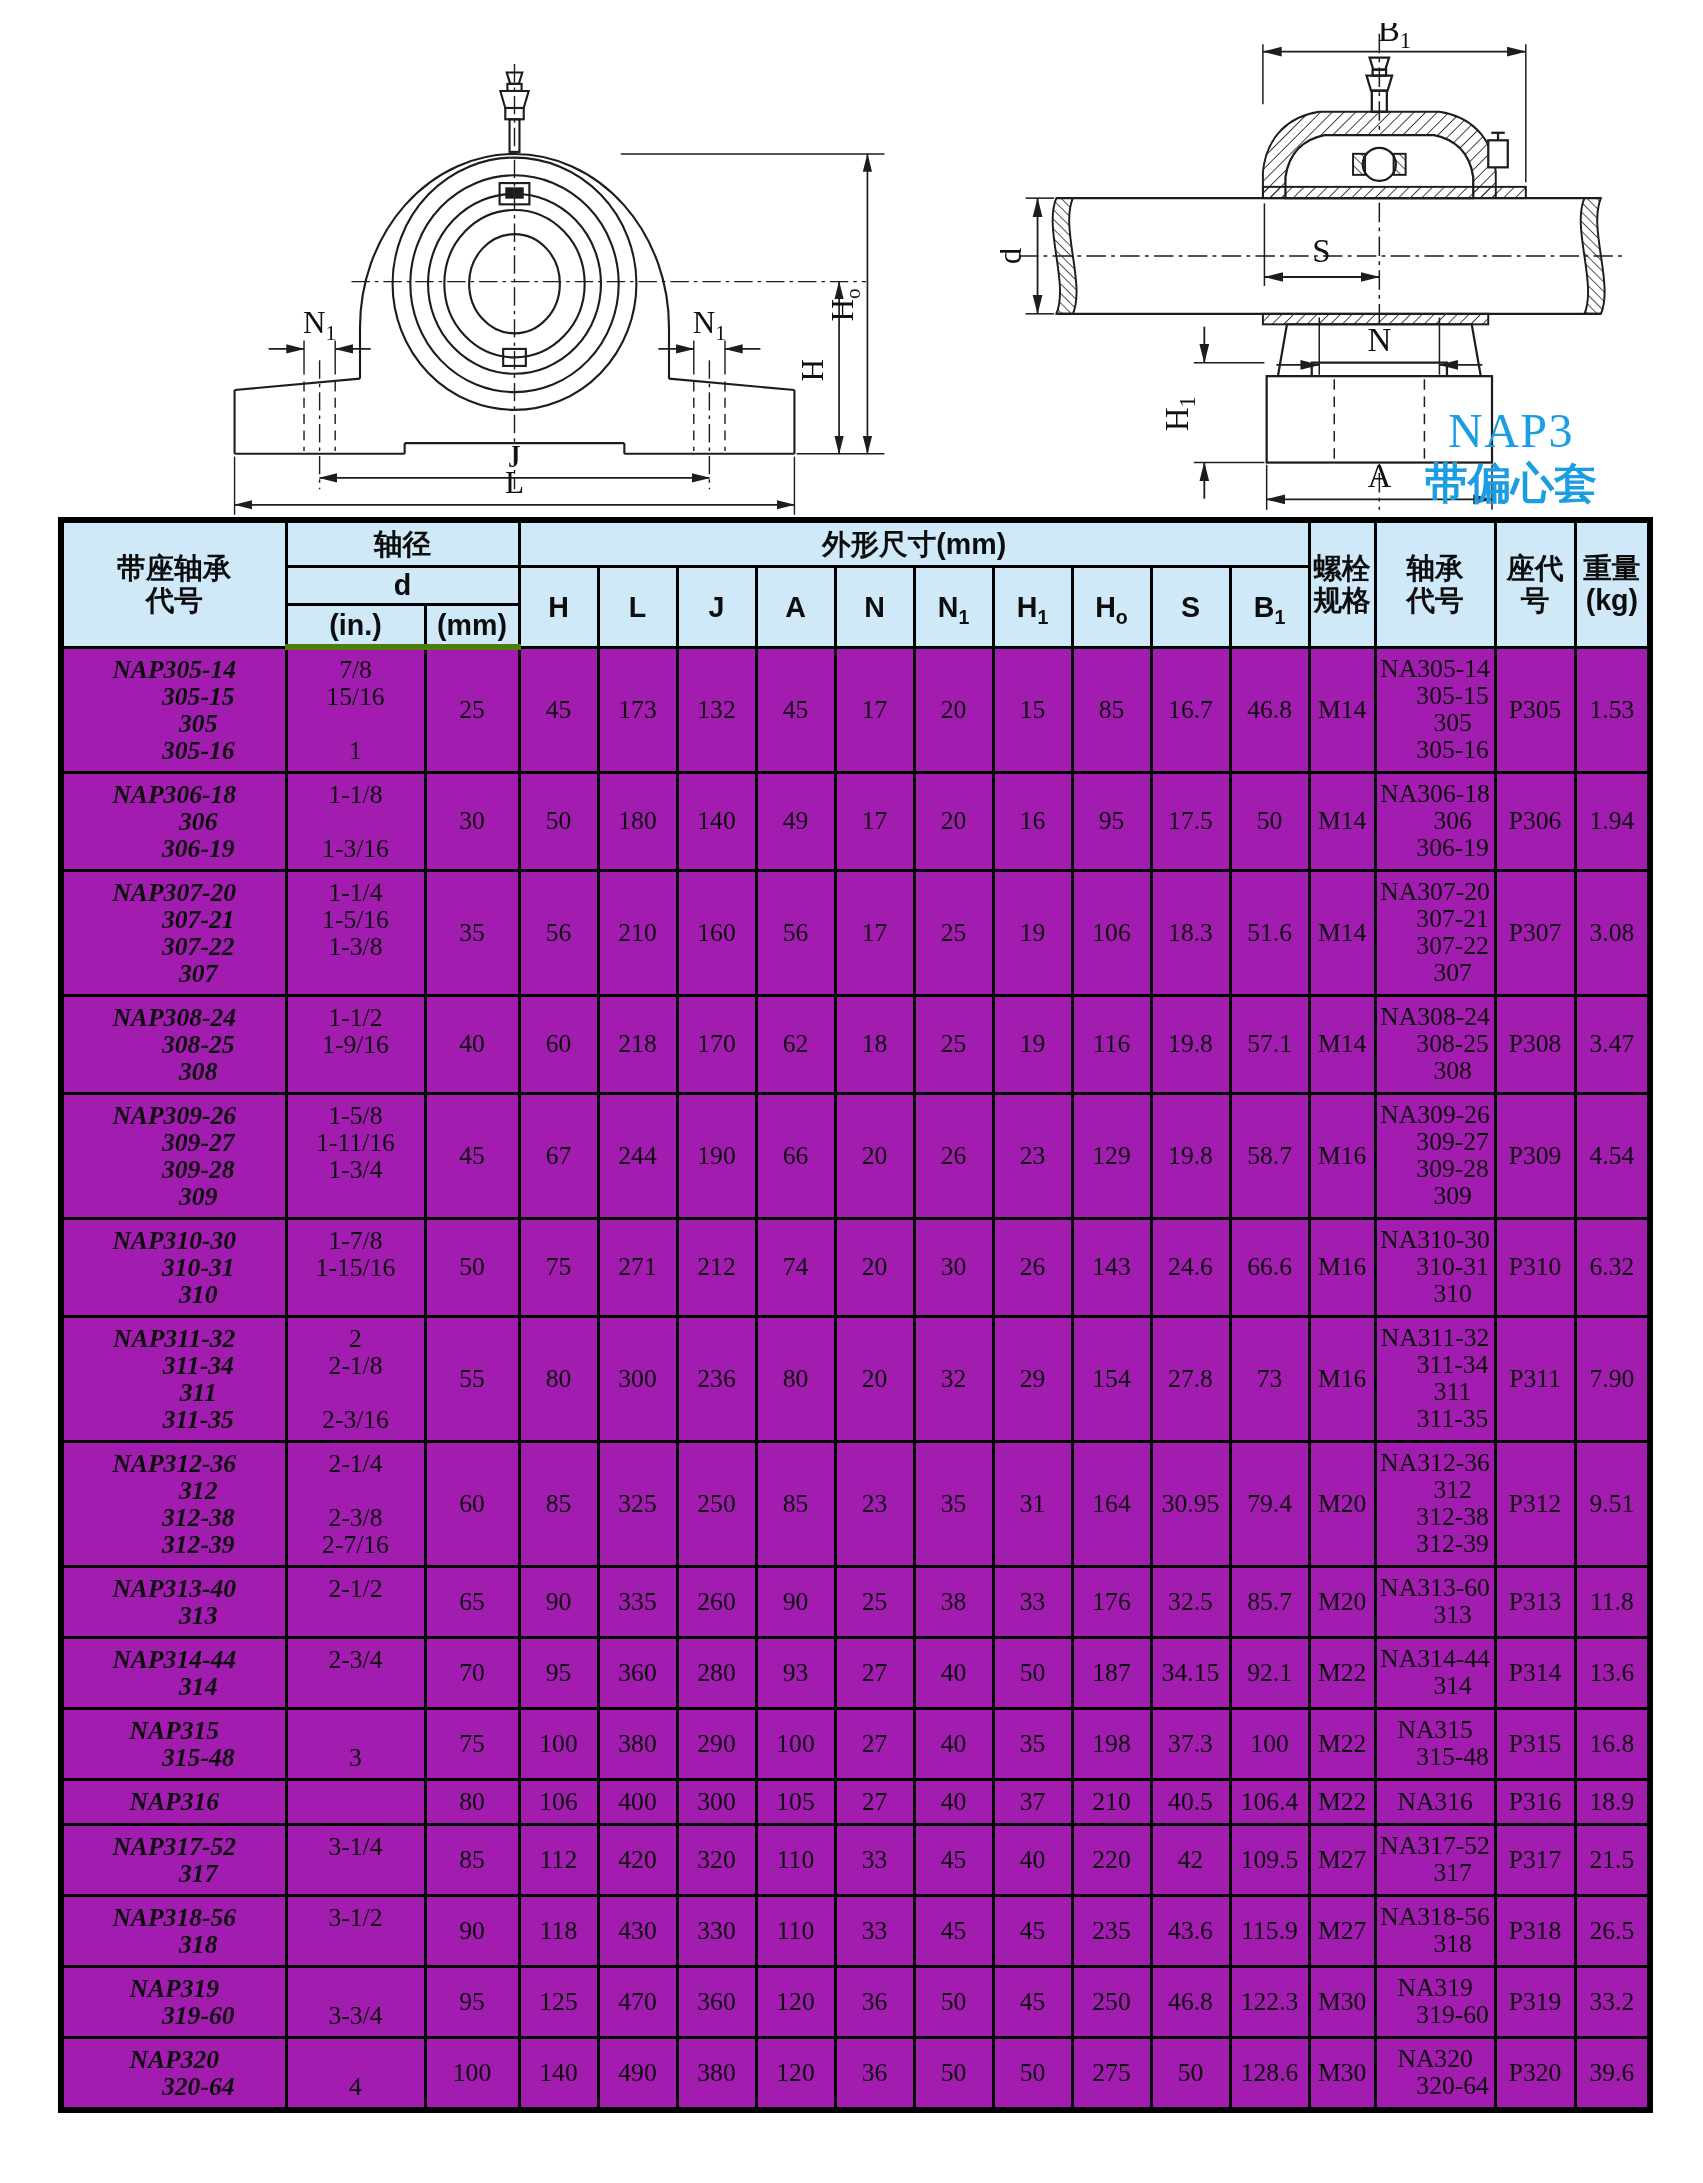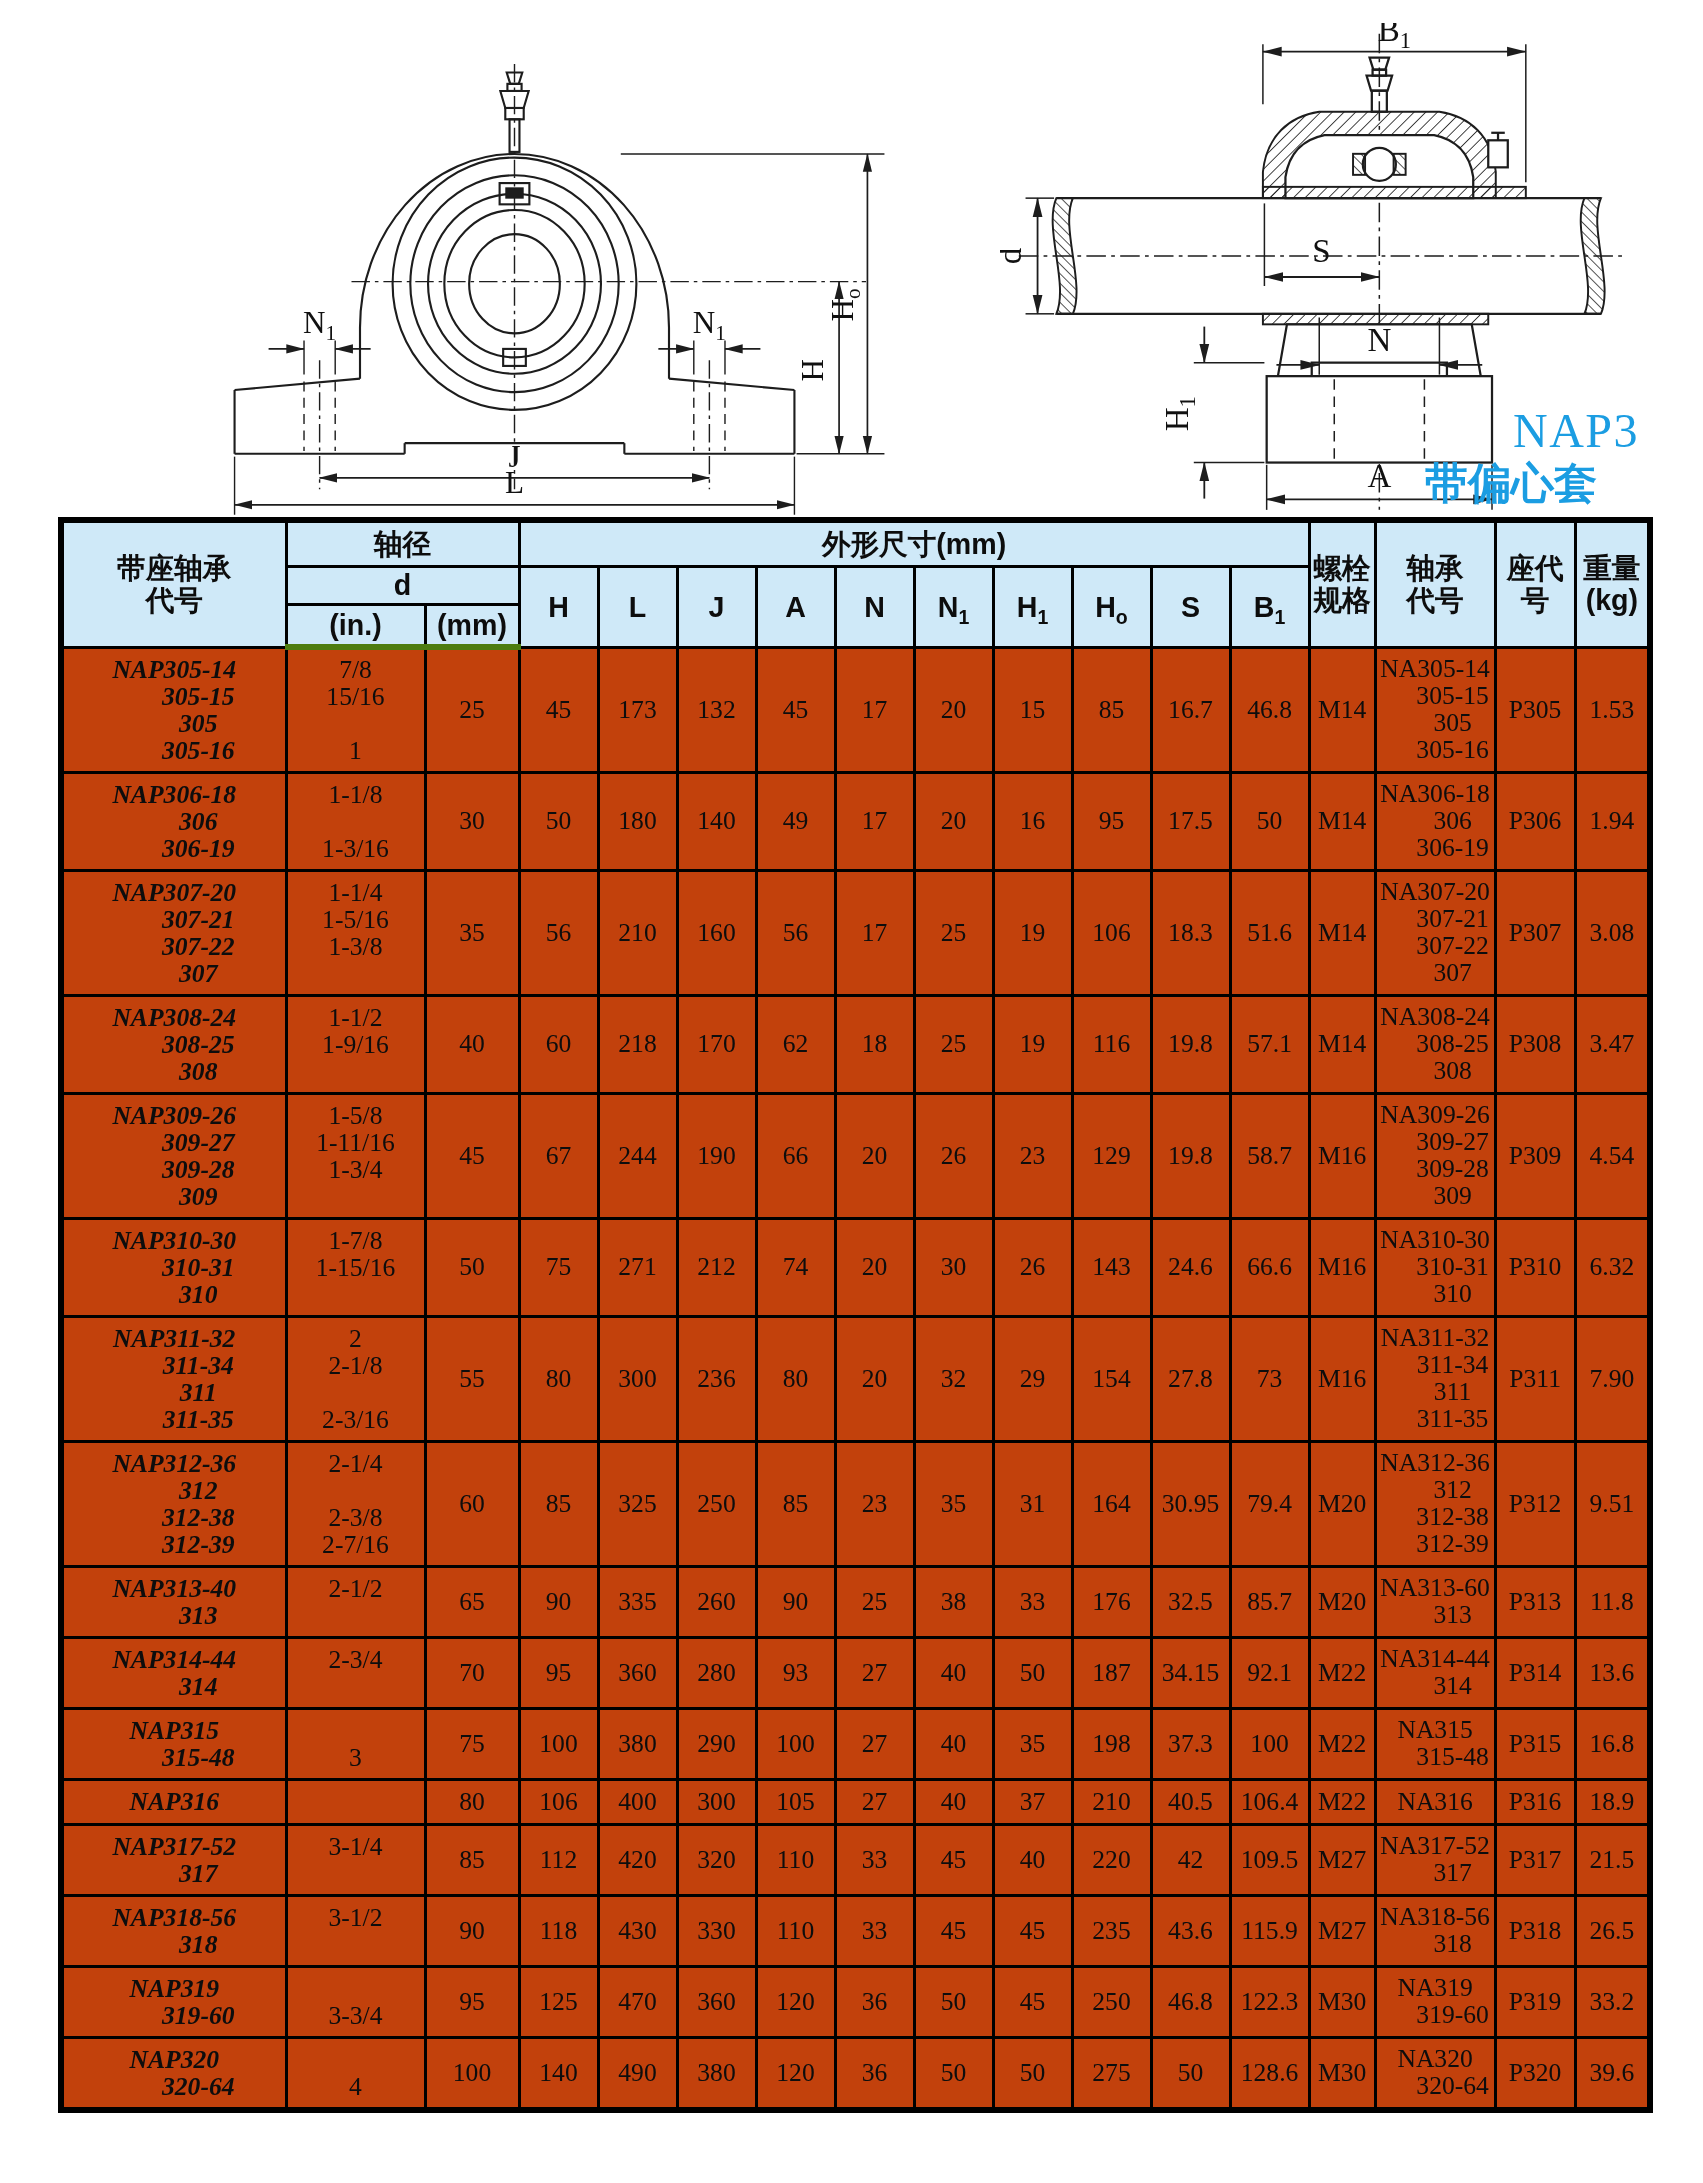--- a/index.html
+++ b/index.html
@@ -22,28 +22,28 @@
   .hfill{fill:url(#hatchp);stroke:#1d1d1d;stroke-width:2.6;}
   .hfill2{fill:url(#hatchp2);stroke:#1d1d1d;stroke-width:2.6;}
   text.dim{font-family:"Liberation Serif","DejaVu Serif",serif;font-size:44px;fill:#111;}
   tspan.tsub{font-size:30px;}
 
   
   #series-label{
     position:absolute;left:1383px;top:406px;width:256px;text-align:center;
     font-family:"Liberation Serif","DejaVu Serif",serif;line-height:1.05;
   }
-  #series-label .l1{font-size:48px;letter-spacing:1.5px;text-align:right;}
+  #series-label .l1{font-size:48px;letter-spacing:1.5px;}
   #series-label .l2{font-size:43px;font-weight:bold;margin-top:4.5px;}
 
   
   #spec-table{
     position:absolute;left:58px;top:517px;
     border-collapse:collapse;table-layout:fixed;width:1590px;
-    border:6.8px solid #000;background:#c2410c;
+    border:6.8px solid #000;background:#a21caf;
   }
   #spec-table th,#spec-table td{border:3px solid #000;padding:0;overflow:hidden;}
   #spec-table thead th{
     background:#cfe9f8;text-align:center;vertical-align:middle;
     font-weight:bold;font-size:28.6px;line-height:1.12;
   }
   #spec-table thead tr:last-child th{border-bottom:6px solid #4d7c0f;text-align:center;}
   th.th-keep{white-space:pre-line;}
   th.th-dim,th.th-d,th.th-unit{font-weight:normal;font-family:"Liberation Sans",sans-serif;}
   th.th-dim{font-size:32px;}

